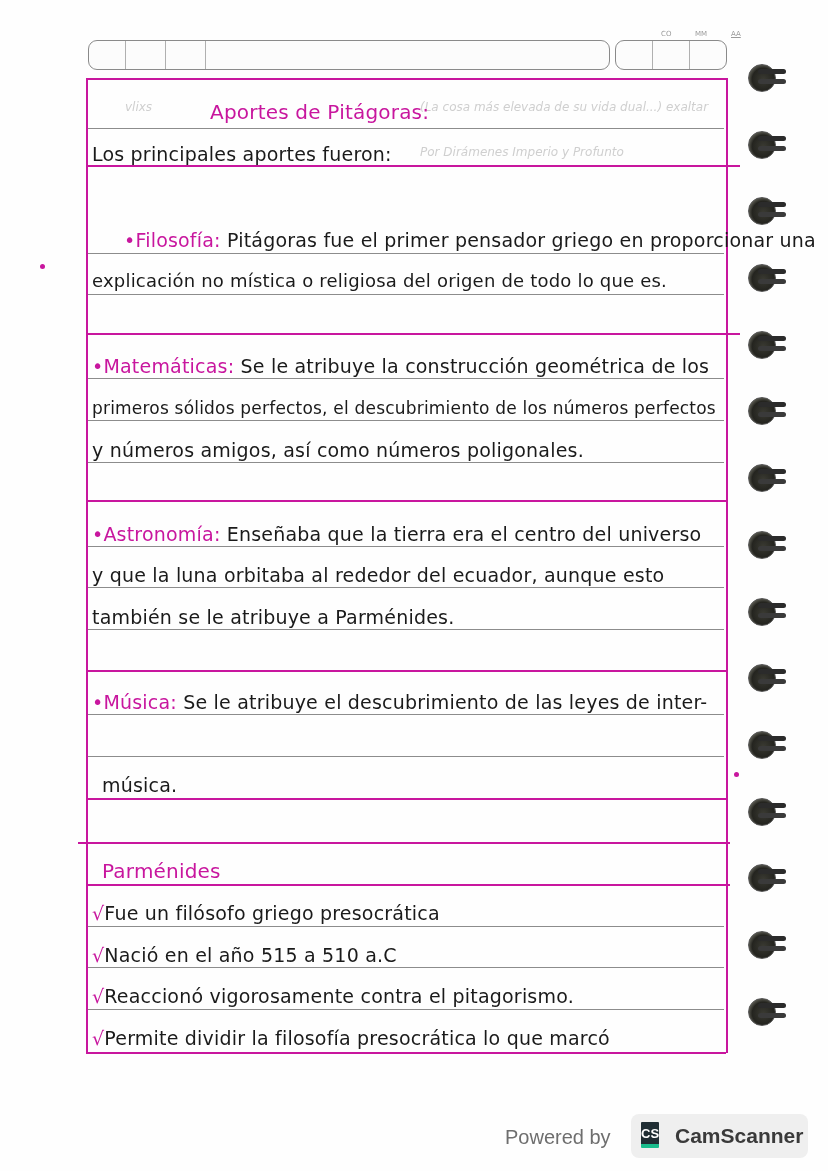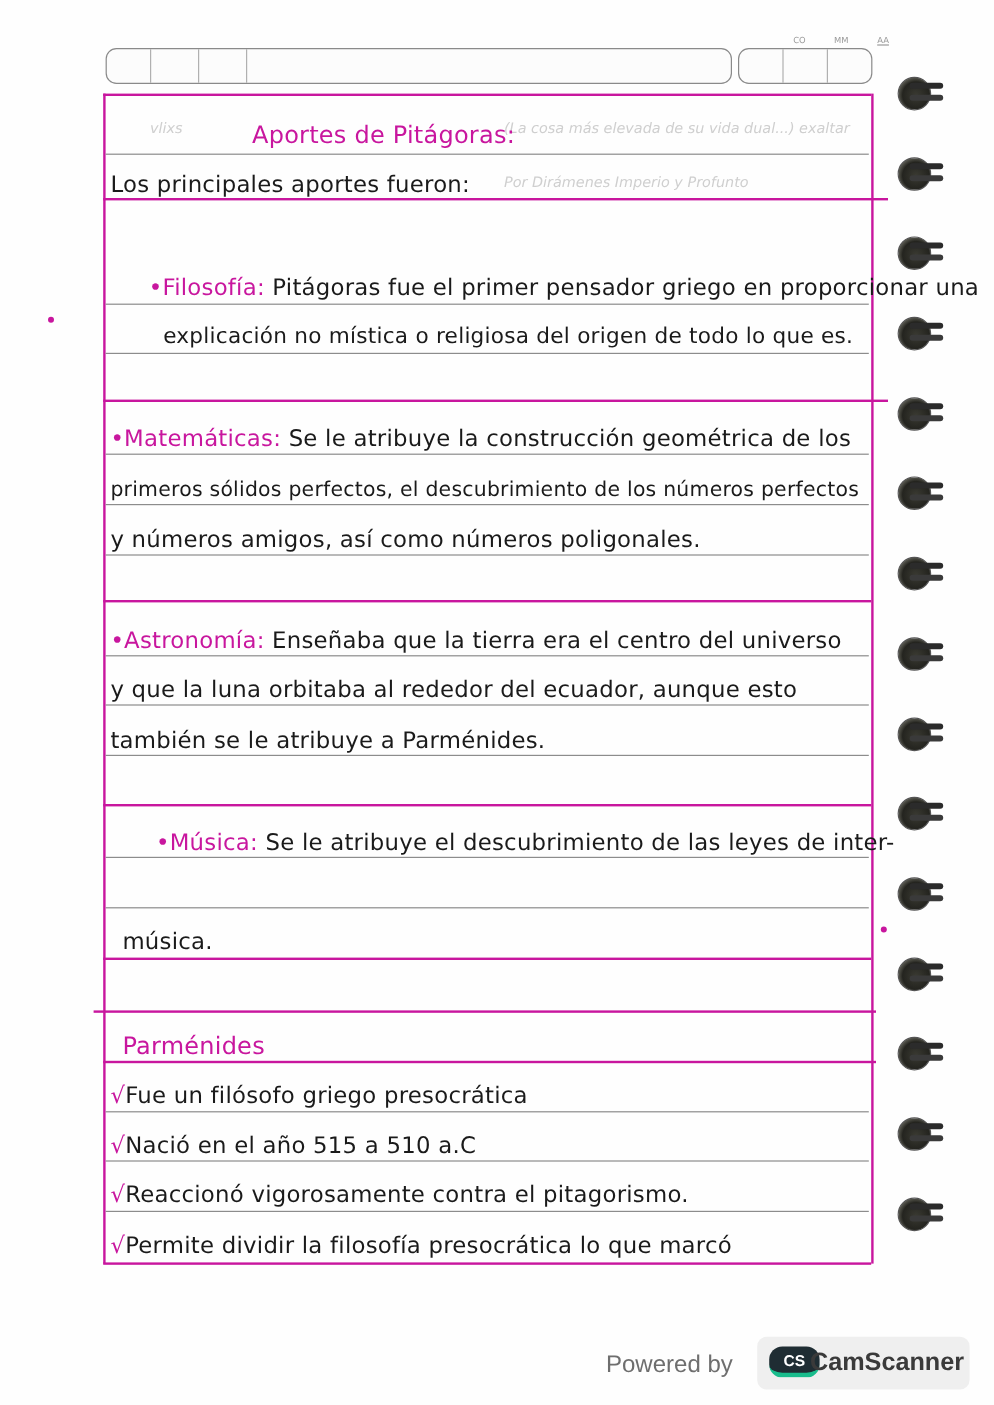--- a/index.html
+++ b/index.html
@@ -28,21 +28,21 @@
     .ring { position:absolute; left:748px; width:38px; height:34px; }
     .ring .hole { position:absolute; left:0; top:4px; width:26px; height:26px; border-radius:50%;
                   background:radial-gradient(circle at 55% 55%, #3a3a32 0%, #24241f 55%, #6b6b60 80%, #ffffff 82%);
                   border:1.5px solid #555; }
     .ring .wire1 { position:absolute; left:10px; top:9px; width:28px; height:5px; background:#2b2b2b; border-radius:3px; }
     .ring .wire2 { position:absolute; left:10px; top:19px; width:28px; height:5px; background:#3a3a3a; border-radius:3px; }
     
     .powered { position:absolute; left:505px; top:1126px; font-size:20px; color:#6e6e6e;
                font-family:"Liberation Sans", sans-serif; }
     .cs-badge { position:absolute; left:631px; top:1114px; width:177px; height:44px; background:#efefef; border-radius:8px; }
-    .cs-logo { position:absolute; left:10px; top:8px; width:42px; height:26px; background:#1f2d33; border-radius:11px;
+    .cs-logo { position:absolute; left:10px; top:8px; width:18px; height:26px; background:#1f2d33; border-radius:1px;
                color:#fff; font-size:13px; font-weight:bold; text-align:center; line-height:24px;
                font-family:"Liberation Sans", sans-serif; border-bottom:4px solid #19bc8c; box-sizing:border-box; }
     .cs-name { position:absolute; left:44px; top:10px; font-size:21px; color:#3a3a3a; font-weight:bold;
                font-family:"Liberation Sans", sans-serif; }
     .margin-dot { position:absolute; width:5px; height:5px; border-radius:50%; background:#c8169e; }
   </style>
 </head>
 <body>
 
 <div class="page">
@@ -91,37 +91,37 @@
   <span class="faint" style="left:420px; top:100px;">(La cosa más elevada de su vida dual...) exaltar</span>
   <span class="faint" style="left:420px; top:145px;">Por Dirámenes Imperio y Profunto</span>
 
   <div class="text title" style="left:210px; top:101px;">Aportes de Pitágoras:</div>
   <div class="text" style="left:92px; top:143px;">Los principales aportes fueron:</div>
 
   <div class="text" style="left:92px; top:229px;margin-left:32px;">
     <span class="kw">•</span><span class="kw">Filosofía:</span>
     <span>Pitágoras fue el primer pensador griego en proporcionar una</span>
   </div>
-  <div class="text" style="left:92px; top:270px; font-size:18px;margin-left:44px;">explicación no mística o religiosa del origen de todo lo que es.</div>
+  <div class="text" style="left:92px; top:270px; font-size:18px;">explicación no mística o religiosa del origen de todo lo que es.</div>
 
   <div class="text" style="left:92px; top:355px;">
     <span class="kw">•</span><span class="kw">Matemáticas:</span>
     <span>Se le atribuye la construcción geométrica de los</span>
   </div>
   <div class="text" style="left:92px; top:439px;">y números amigos, así como números poligonales.</div>
   <div class="text" style="left:92px; top:397px; font-size:17px;">primeros sólidos perfectos, el descubrimiento de los números perfectos</div>
 
   <div class="text" style="left:92px; top:523px;">
     <span class="kw">•</span><span class="kw">Astronomía:</span>
     <span>Enseñaba que la tierra era el centro del universo</span>
   </div>
   <div class="text" style="left:92px; top:606px;">también se le atribuye a Parménides.</div>
   <div class="text" style="left:92px; top:564px;">y que la luna orbitaba al rededor del ecuador, aunque esto</div>
 
-  <div class="text" style="left:92px; top:691px;margin-left:38px;">
+  <div class="text" style="left:92px; top:691px;">
     <span class="kw">•</span><span class="kw">Música:</span>
     <span>Se le atribuye el descubrimiento de las leyes de inter-</span>
   </div>
   <div class="text" style="left:102px; top:774px;">música.</div>
 
   <div class="text title" style="left:102px; top:860px;">Parménides</div>
 
   <div class="text" style="left:92px; top:902px;">
     <span class="check">√</span><span>Fue un filósofo griego presocrática</span>
   </div>

